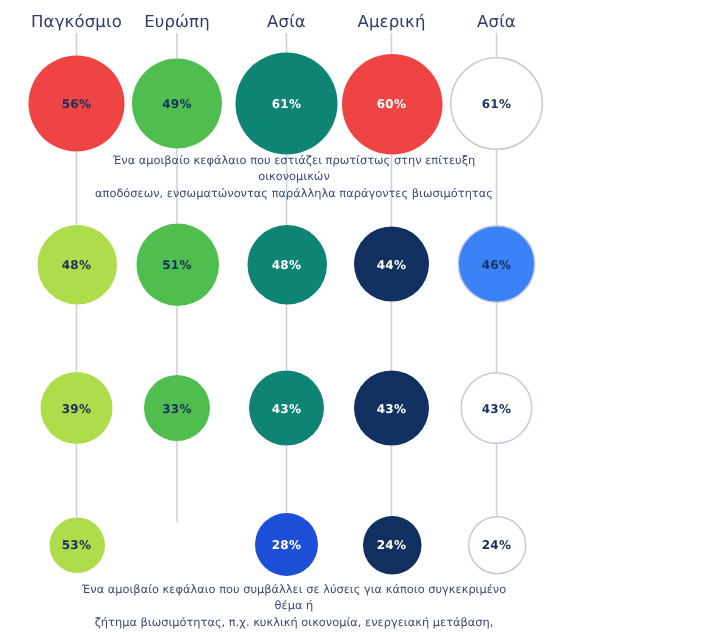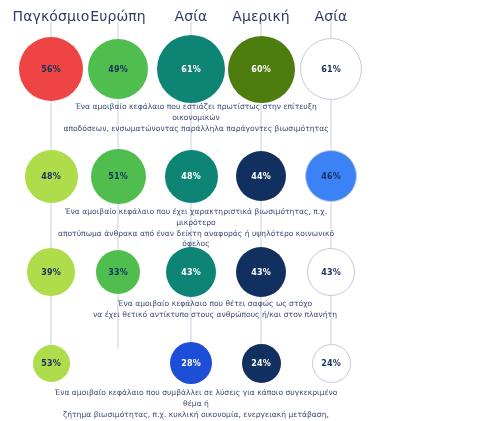--- a/index.html
+++ b/index.html
@@ -14,21 +14,21 @@
     overflow: hidden;
     position: relative;
   }
   #chart {
     position: absolute;
     inset: 0;
   }
   .col-header {
     position: absolute;
     transform: translateX(-50%);
-    font-size: 14px;
+    font-size: 11px;
     color: #2f3d66;
     white-space: nowrap;
     letter-spacing: 0.1px;
   }
   .connector {
     position: absolute;
     width: 1px;
     background: #c9cfdd;
     transform: translateX(-50%);
   }
@@ -78,37 +78,33 @@
     <div class="connector" style="left: 261px; top: 102.5px; height: 48.5px;"></div>
     <div class="connector" style="left: 261px; top: 201px; height: 46px;"></div>
     <div class="connector" style="left: 261px; top: 297px; height: 46.5px;"></div>
     <div class="connector" style="left: 331px; top: 22px; height: 16px;"></div>
     <div class="connector" style="left: 331px; top: 100px; height: 50px;"></div>
     <div class="connector" style="left: 331px; top: 202px; height: 46px;"></div>
     <div class="connector" style="left: 331px; top: 296px; height: 47.5px;"></div>
     <div class="bubble" style="width: 64px; height: 64px; left: 19px; top: 37px; background: #ef4444; color: rgb(23, 49, 94);">56%</div>
     <div class="bubble" style="width: 60px; height: 60px; left: 88px; top: 39px; background: rgb(79, 190, 79); color: rgb(23, 49, 94);">49%</div>
     <div class="bubble" style="width: 68px; height: 68px; left: 157px; top: 35px; background: rgb(14, 132, 116); color: rgb(255, 255, 255);">61%</div>
-    <div class="bubble" style="width: 67px; height: 67px; left: 227.5px; top: 35.5px; background: #4d7c0f; color: rgb(255, 255, 255);">60%</div>
+    <div class="bubble" style="width: 67px; height: 67px; left: 227.5px; top: 35.5px; background: #ef4444; color: rgb(255, 255, 255);">60%</div>
     <div class="bubble" style="width: 62px; height: 62px; left: 300px; top: 38px; background: rgb(255, 255, 255); color: rgb(23, 49, 94); border: 1px solid rgb(195, 202, 219);">61%</div>
     <div class="caption" style="left: 196px; top: 102px;">Ένα αμοιβαίο κεφάλαιο που εστιάζει πρωτίστως στην επίτευξη οικονομικών
 αποδόσεων, ενσωματώνοντας παράλληλα παράγοντες βιωσιμότητας</div>
     <div class="bubble" style="width: 53px; height: 53px; left: 24.5px; top: 149.5px; background: rgb(174, 220, 74); color: rgb(23, 49, 94);">48%</div>
     <div class="bubble" style="width: 55px; height: 55px; left: 90.5px; top: 148.5px; background: rgb(79, 190, 79); color: rgb(23, 49, 94);">51%</div>
     <div class="bubble" style="width: 53px; height: 53px; left: 164.5px; top: 149.5px; background: rgb(14, 132, 116); color: rgb(255, 255, 255);">48%</div>
     <div class="bubble" style="width: 50px; height: 50px; left: 236px; top: 151px; background: rgb(18, 48, 95); color: rgb(255, 255, 255);">44%</div>
     <div class="bubble" style="width: 52px; height: 52px; left: 305px; top: 150px; background: #3b82f6; color: rgb(23, 49, 94); border: 1px solid rgb(195, 202, 219);">46%</div>
-    <div class="caption" style="left: 196px; top: 207px;">Ένα αμοιβαίο κεφάλαιο που έχει χαρακτηριστικά βιωσιμότητας, π.χ. μικρότερο
-αποτύπωμα άνθρακα από έναν δείκτη αναφοράς ή υψηλότερο κοινωνικό όφελος</div>
     <div class="bubble" style="width: 48px; height: 48px; left: 27px; top: 248px; background: rgb(174, 220, 74); color: rgb(23, 49, 94);">39%</div>
     <div class="bubble" style="width: 44px; height: 44px; left: 96px; top: 250px; background: rgb(79, 190, 79); color: rgb(23, 49, 94);">33%</div>
     <div class="bubble" style="width: 50px; height: 50px; left: 166px; top: 247px; background: rgb(14, 132, 116); color: rgb(255, 255, 255);">43%</div>
     <div class="bubble" style="width: 50px; height: 50px; left: 236px; top: 247px; background: rgb(18, 48, 95); color: rgb(255, 255, 255);">43%</div>
     <div class="bubble" style="width: 48px; height: 48px; left: 307px; top: 248px; background: rgb(255, 255, 255); color: rgb(23, 49, 94); border: 1px solid rgb(195, 202, 219);">43%</div>
-    <div class="caption" style="left: 215px; top: 299px;">Ένα αμοιβαίο κεφάλαιο που θέτει σαφώς ως στόχο
-να έχει θετικό αντίκτυπο στους ανθρώπους ή/και στον πλανήτη</div>
     <div class="bubble" style="width: 37px; height: 37px; left: 32.5px; top: 344.5px; background: rgb(174, 220, 74); color: rgb(23, 49, 94);">53%</div>
     <div class="bubble" style="width: 42px; height: 42px; left: 170px; top: 342px; background: #1d4ed8; color: rgb(255, 255, 255);">28%</div>
     <div class="bubble" style="width: 39px; height: 39px; left: 241.5px; top: 343.5px; background: rgb(18, 48, 95); color: rgb(255, 255, 255);">24%</div>
     <div class="bubble" style="width: 39px; height: 39px; left: 311.5px; top: 343.5px; background: rgb(255, 255, 255); color: rgb(23, 49, 94); border: 1px solid rgb(195, 202, 219);">24%</div>
     <div class="caption" style="left: 196px; top: 388px;">Ένα αμοιβαίο κεφάλαιο που συμβάλλει σε λύσεις για κάποιο συγκεκριμένο θέμα ή
 ζήτημα βιωσιμότητας, π.χ. κυκλική οικονομία, ενεργειακή μετάβαση, διαφορετικότητα</div>
   </div>
 
 </body></html>

